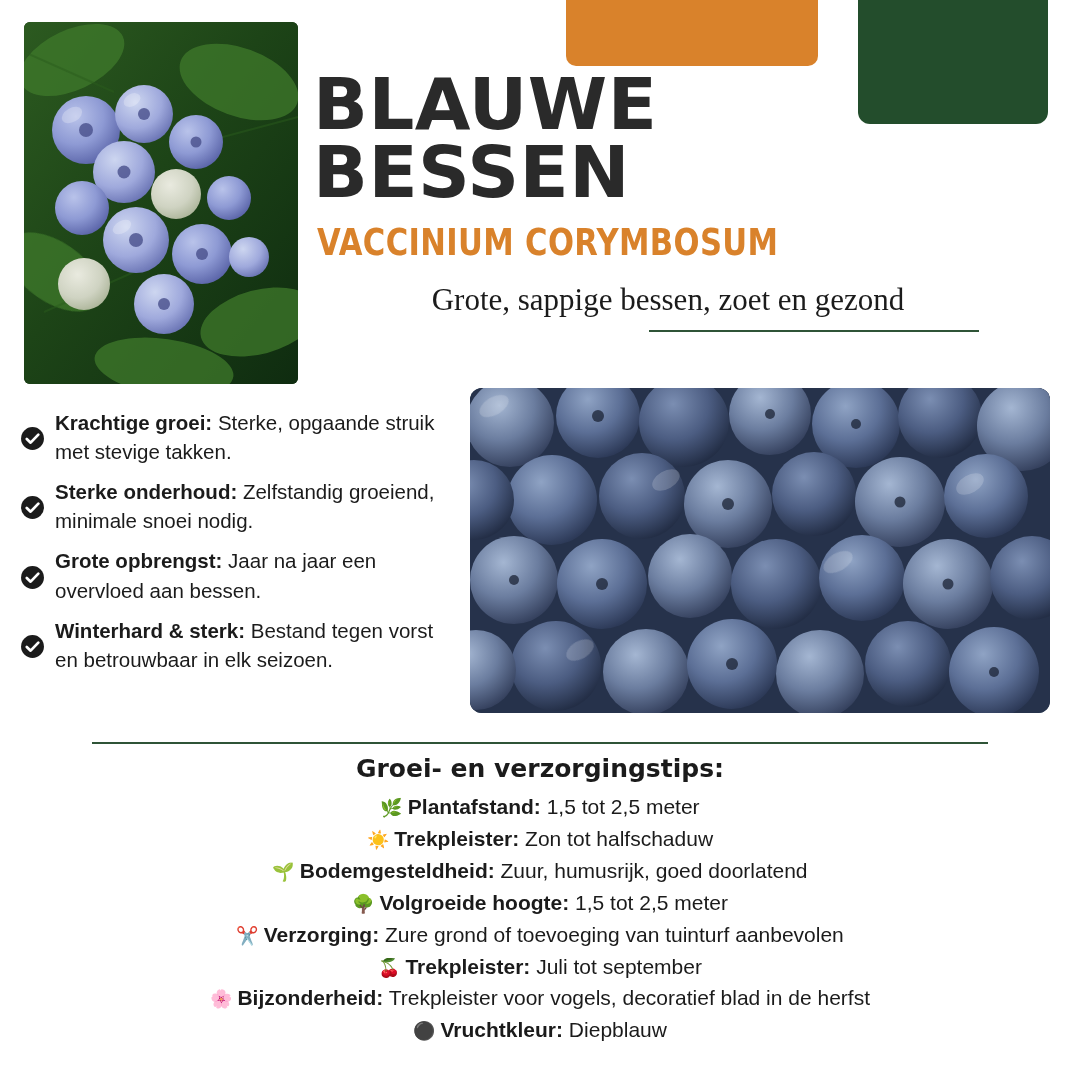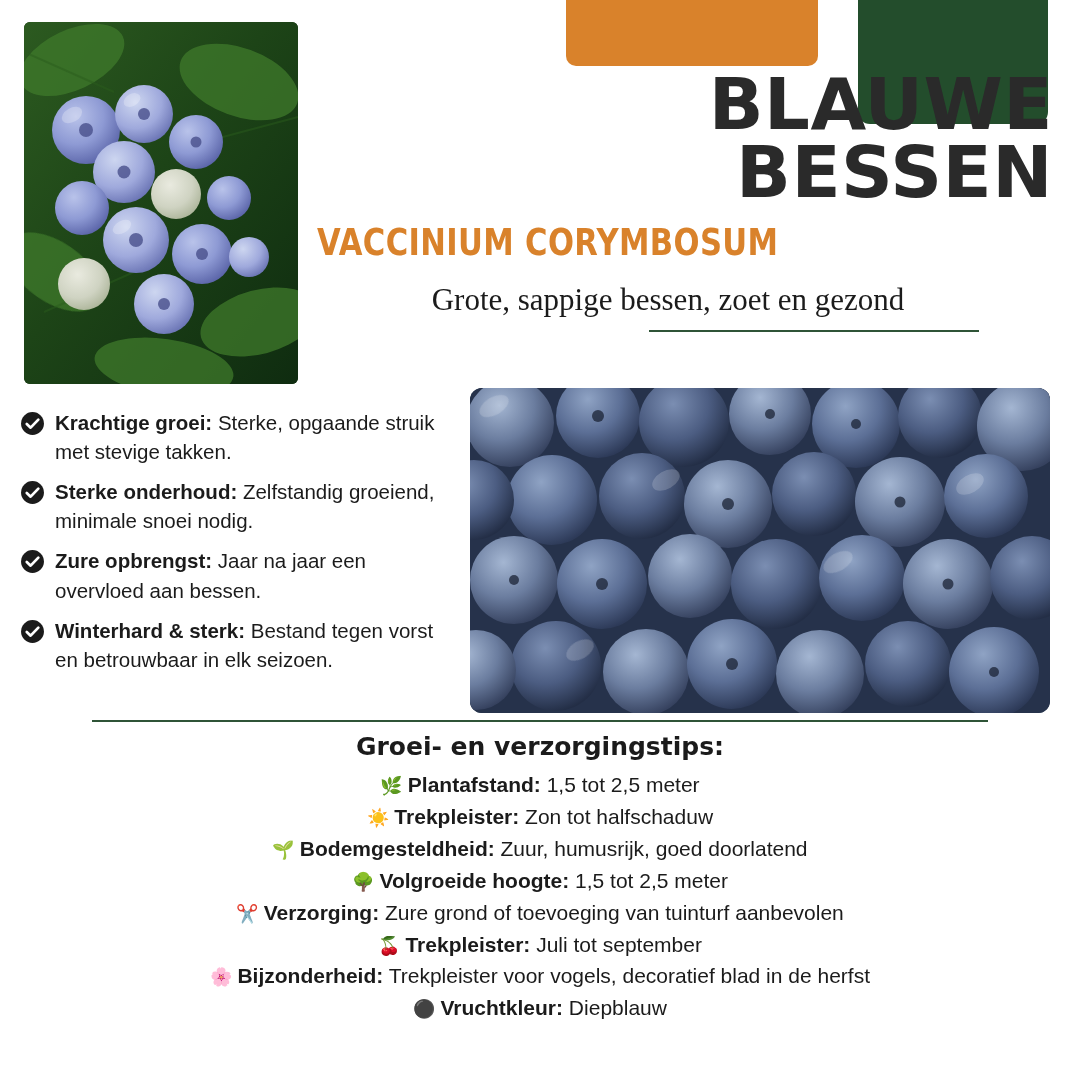--- a/index.html
+++ b/index.html
@@ -57,21 +57,20 @@
   }
   .main-title {
     font-family: "DejaVu Sans", sans-serif;
     font-weight: 700;
     font-size: 72px;
     line-height: 0.95;
     letter-spacing: 0.5px;
     color: #2a2a2a;
     margin: 0;
     text-transform: uppercase;
-    text-align: right;
   }
   .latin-name {
     font-family: "DejaVu Sans Condensed", "DejaVu Sans", sans-serif;
     font-size: 37px;
     font-weight: 600;
     color: #d9822b;
     letter-spacing: 0.4px;
     margin: 14px 0 0 4px;
     text-transform: uppercase;
     transform: scaleX(0.92);
@@ -95,21 +94,21 @@
 
   
   .features {
     position: absolute;
     left: 20px;
     top: 408px;
     width: 432px;
   }
   .feature-row {
     display: flex;
-    align-items: flex-start;
+    align-items: center;
     margin-bottom: 11px;
   }
   .check-icon {
     flex: 0 0 auto;
     width: 25px;
     height: 25px;
     margin-right: 10px;
     margin-top: 3px;
   }
   .check-icon svg { display:block; }
@@ -132,21 +131,21 @@
     border-radius: 12px;
     overflow: hidden;
     background: #2a3b55;
   }
   .berry-photo svg { display:block; width:100%; height:100%; }
 
   
   .tips {
     position: absolute;
     left: 0;
-    top: 720px;
+    top: 742px;
     width: 1080px;
   }
   .tips-rule {
     width: 896px;
     height: 2px;
     background: #2f5437;
     margin: 0 auto 10px auto;
   }
   .tips-title {
     text-align: center;
@@ -283,21 +282,21 @@
     <span class="feature-text"><b>Sterke onderhoud:</b><span> Zelfstandig groeiend, minimale snoei nodig.</span></span>
   </div>
 
   <div class="feature-row">
     <span class="check-icon">
       <svg width="25" height="25" viewBox="0 0 24 24" aria-hidden="true">
         <circle cx="12" cy="12" r="11" fill="#1b1b1b"></circle>
         <path d="M6.5 12.4 L10.2 16 L17.6 8.3" fill="none" stroke="#ffffff" stroke-width="2.6" stroke-linecap="round" stroke-linejoin="round"></path>
       </svg>
     </span>
-    <span class="feature-text"><b>Zure opbrengst:</b><span> Jaar na jaar een overvloed aan bessen.</span></span>
+    <span class="feature-text"><b>Grote opbrengst:</b><span> Jaar na jaar een overvloed aan bessen.</span></span>
   </div>
 
   <div class="feature-row">
     <span class="check-icon">
       <svg width="25" height="25" viewBox="0 0 24 24" aria-hidden="true">
         <circle cx="12" cy="12" r="11" fill="#1b1b1b"></circle>
         <path d="M6.5 12.4 L10.2 16 L17.6 8.3" fill="none" stroke="#ffffff" stroke-width="2.6" stroke-linecap="round" stroke-linejoin="round"></path>
       </svg>
     </span>
     <span class="feature-text"><b>Winterhard &amp; sterk:</b><span> Bestand tegen vorst en betrouwbaar in elk seizoen.</span></span>

